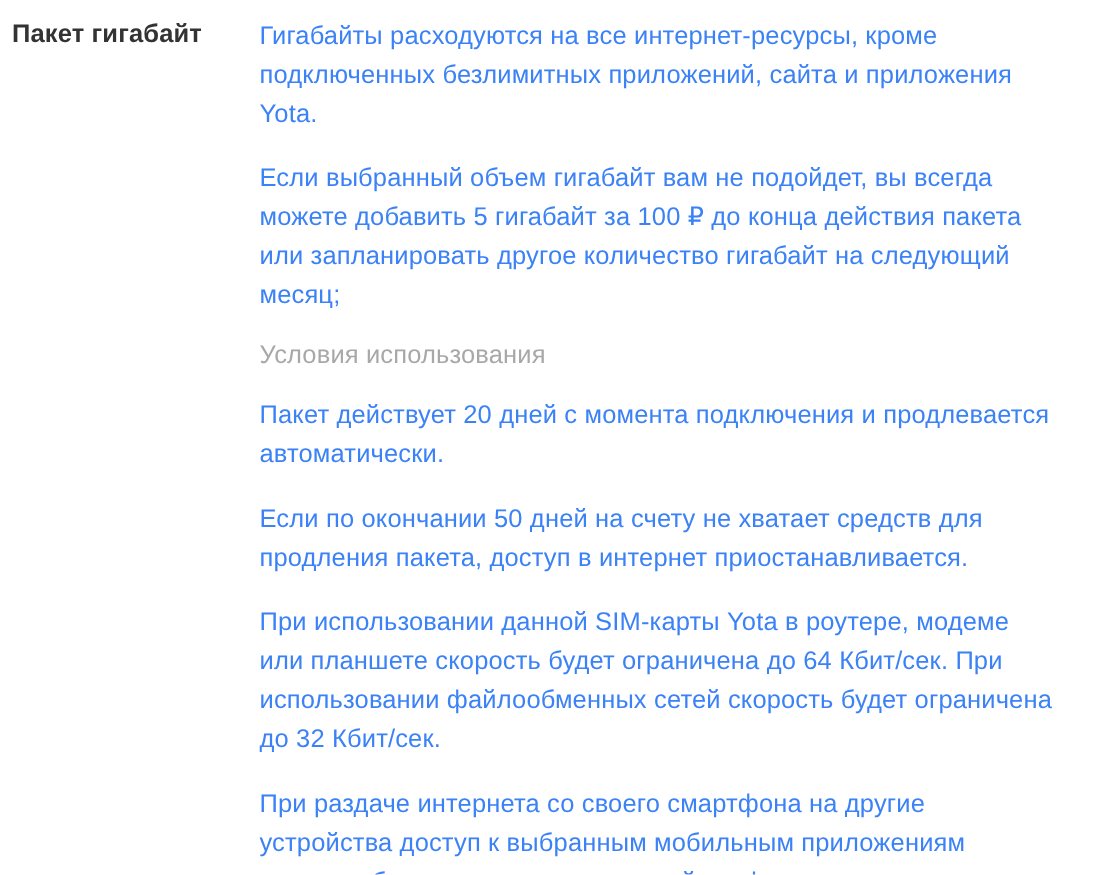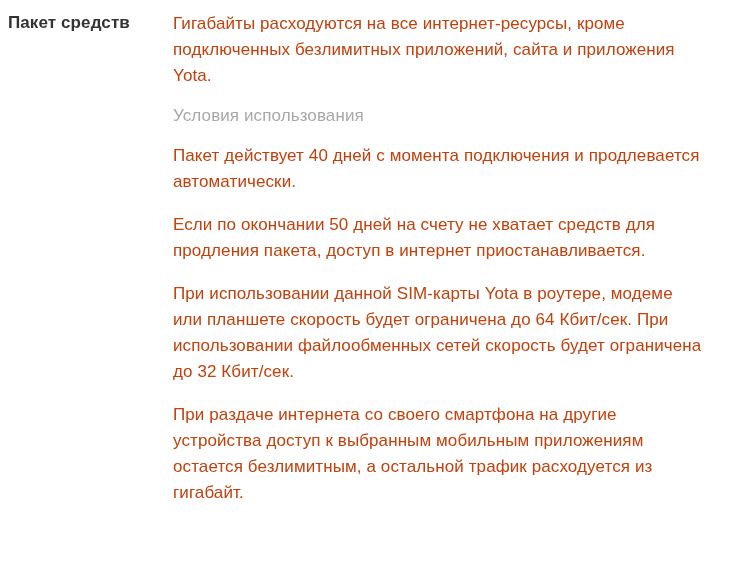--- a/index.html
+++ b/index.html
@@ -27,39 +27,40 @@
     letter-spacing: 0.1px;
   }
   .right-col {
     flex: 1 1 auto;
     padding-right: 36px;
   }
   .right-col p {
     max-width: 532px;
     font-size: 17px;
     line-height: 26px;
-    color: #c2410c;
+    color: #3b82f6;
     margin: 0 0 17px 0;
     letter-spacing: 0.1px;
   }
   .right-col p.subheading {
     color: #a8a8a8;
     margin-top: -3px;
     margin-bottom: 14px;
   }
   .right-col p:last-child { margin-bottom: 0; }
 </style>
 </head>
 <body>
 
 <div class="section">
   <div class="left-col">
-    <h3 class="section-title">Пакет средств</h3>
+    <h3 class="section-title">Пакет гигабайт</h3>
   </div>
   <div class="right-col">
     <p>Гигабайты расходуются на все интернет-ресурсы, кроме подключенных безлимитных приложений, сайта и приложения Yota.</p>
+    <p>Если выбранный объем гигабайт вам не подойдет, вы всегда можете добавить 5 гигабайт за 100 ₽ до конца действия пакета или запланировать другое количество гигабайт на следующий месяц;</p>
     <p class="subheading">Условия использования</p>
-    <p>Пакет действует 40 дней с момента подключения и продлевается автоматически.</p>
+    <p>Пакет действует 20 дней с момента подключения и продлевается автоматически.</p>
     <p>Если по окончании 50 дней на счету не хватает средств для продления пакета, доступ в интернет приостанавливается.</p>
     <p>При использовании данной SIM-карты Yota в роутере, модеме или планшете скорость будет ограничена до 64 Кбит/сек. При использовании файлообменных сетей скорость будет ограничена до 32 Кбит/сек.</p>
     <p>При раздаче интернета со своего смартфона на другие устройства доступ к выбранным мобильным приложениям остается безлимитным, а остальной трафик расходуется из гигабайт.</p>
   </div>
 </div>
 
 </body></html>

